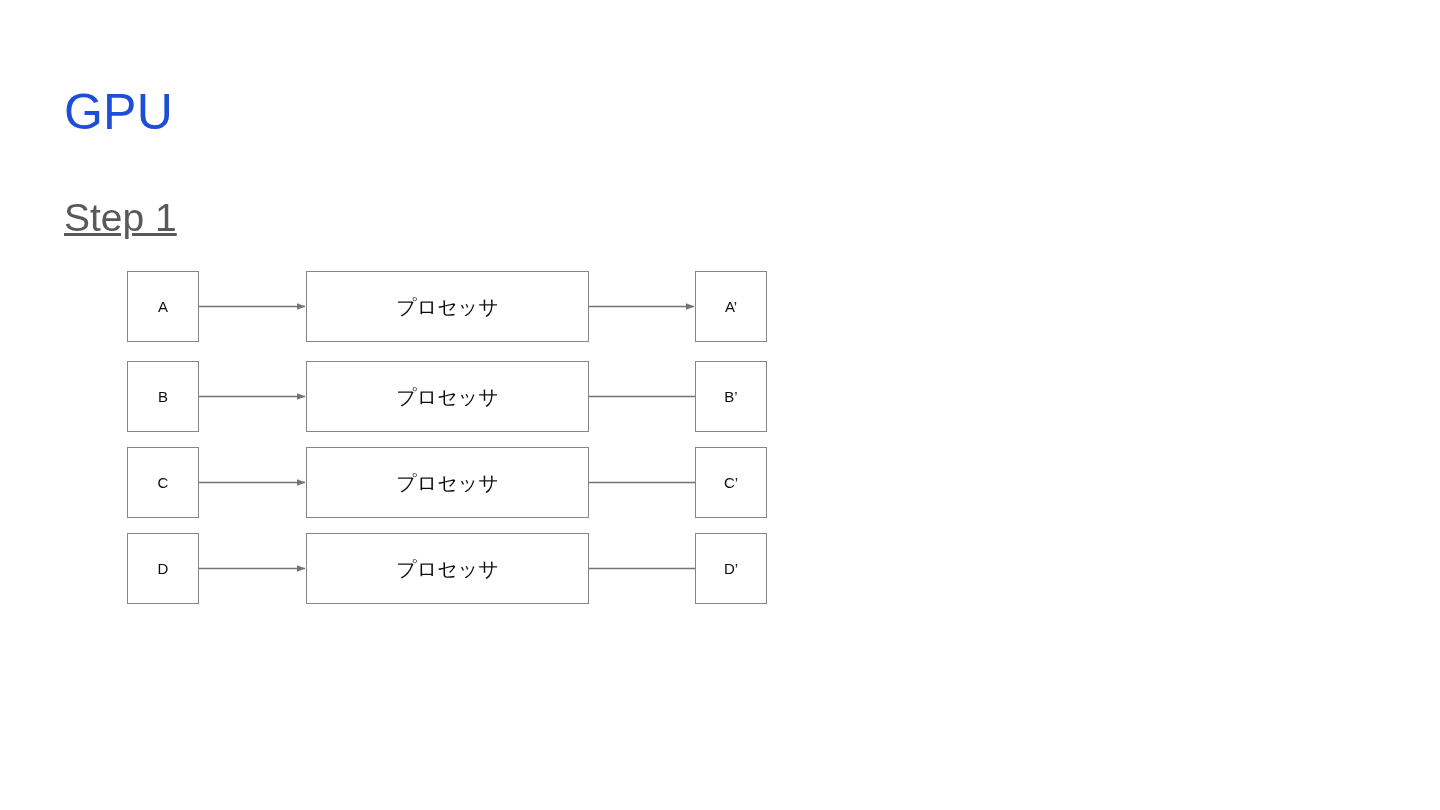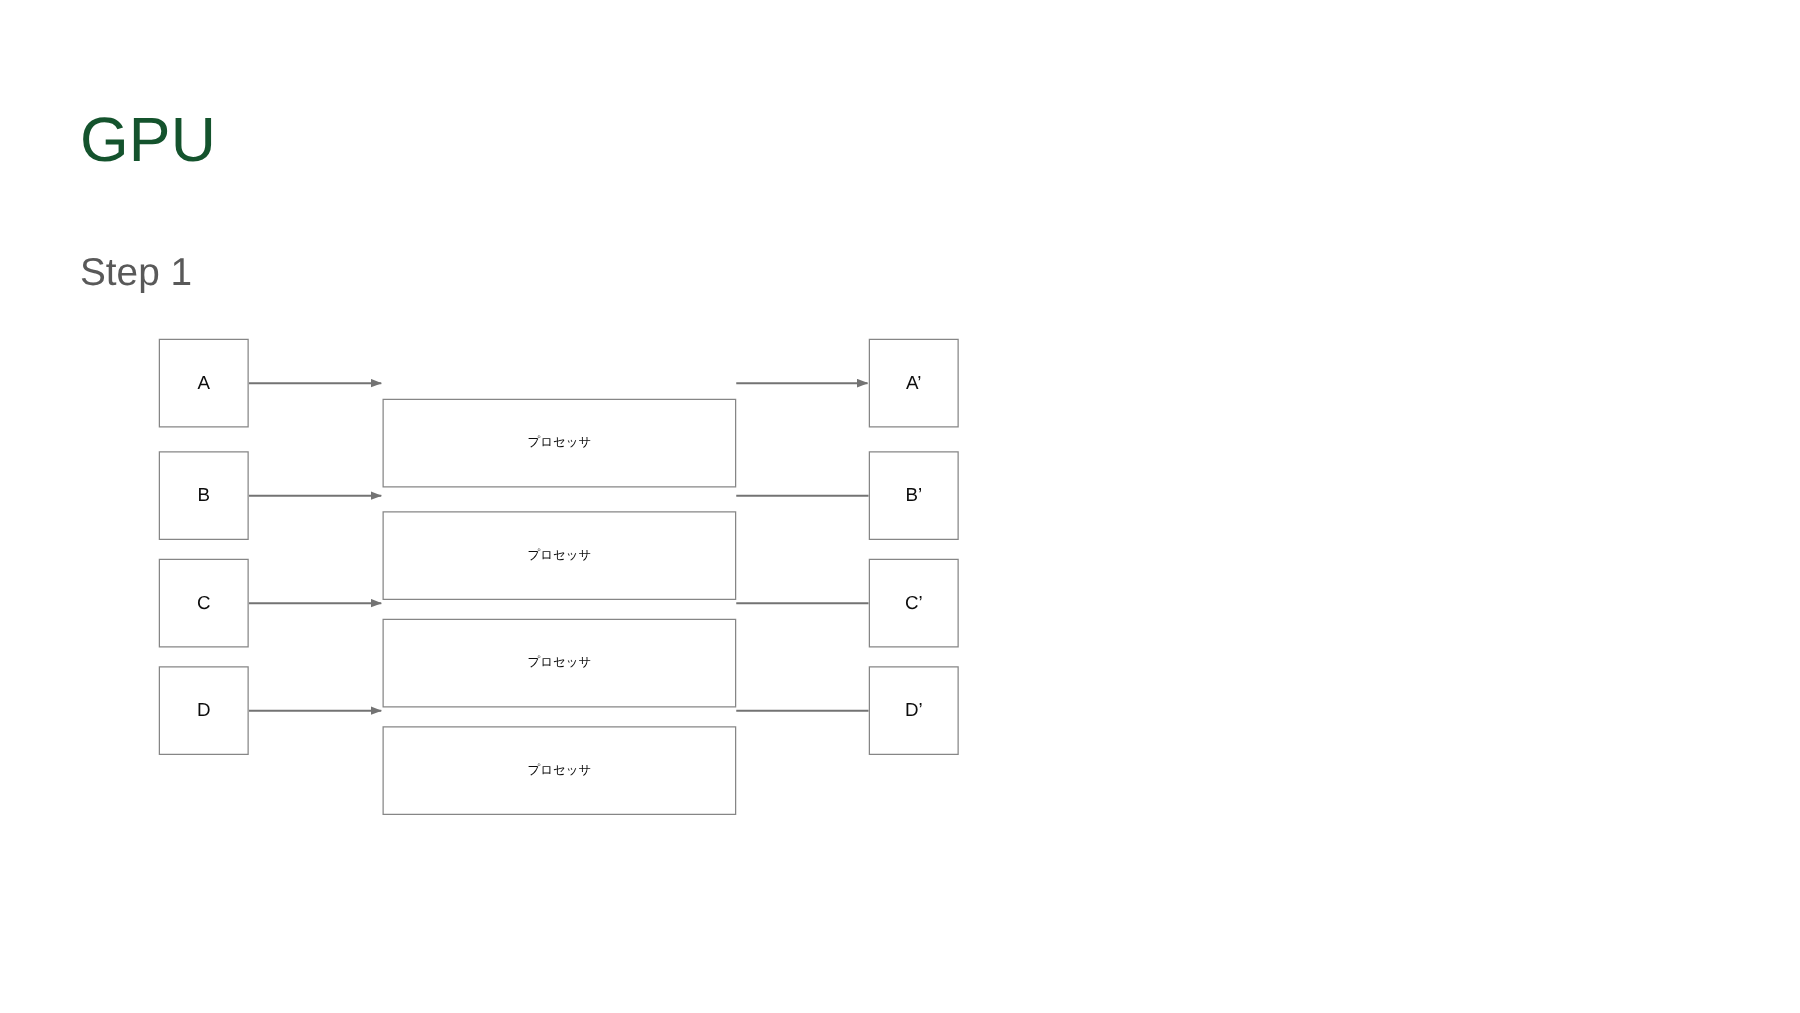--- a/index.html
+++ b/index.html
@@ -24,35 +24,36 @@
     background: #ffffff;
   }
 
   
   .slide-title {
     position: absolute;
     left: 64px;
     top: 82px;
     font-size: 50px;
     line-height: 60px;
-    color: #14532d;
+    color: #1d4ed8;
     font-weight: 400;
     letter-spacing: 0.2px;
     white-space: nowrap;
   }
 
   .slide-subtitle {
     position: absolute;
     left: 64px;
     top: 198px;
-    font-size: 31px;
+    font-size: 39px;
     line-height: 40px;
     color: #595959;
     font-weight: 400;
     white-space: nowrap;
+    text-decoration: underline;
   }
 
   
   .diagram {
     position: absolute;
     left: 0;
     top: 0;
     width: 1440px;
     height: 810px;
   }
@@ -65,21 +66,21 @@
     display: flex;
     align-items: center;
     justify-content: center;
     color: #0d0d0d;
     font-size: 15px;
     line-height: 1;
     white-space: nowrap;
   }
 
   .node-input  { width: 72px;  height: 71px; }
-  .node-proc   { width: 283px; height: 71px; font-size: 10px; margin-top: 48px; }
+  .node-proc   { width: 283px; height: 71px; font-size: 20px; }
   .node-output { width: 72px;  height: 71px; }
 
   .edge-layer {
     position: absolute;
     left: 0; top: 0;
     width: 1440px;
     height: 810px;
     pointer-events: none;
   }
 

